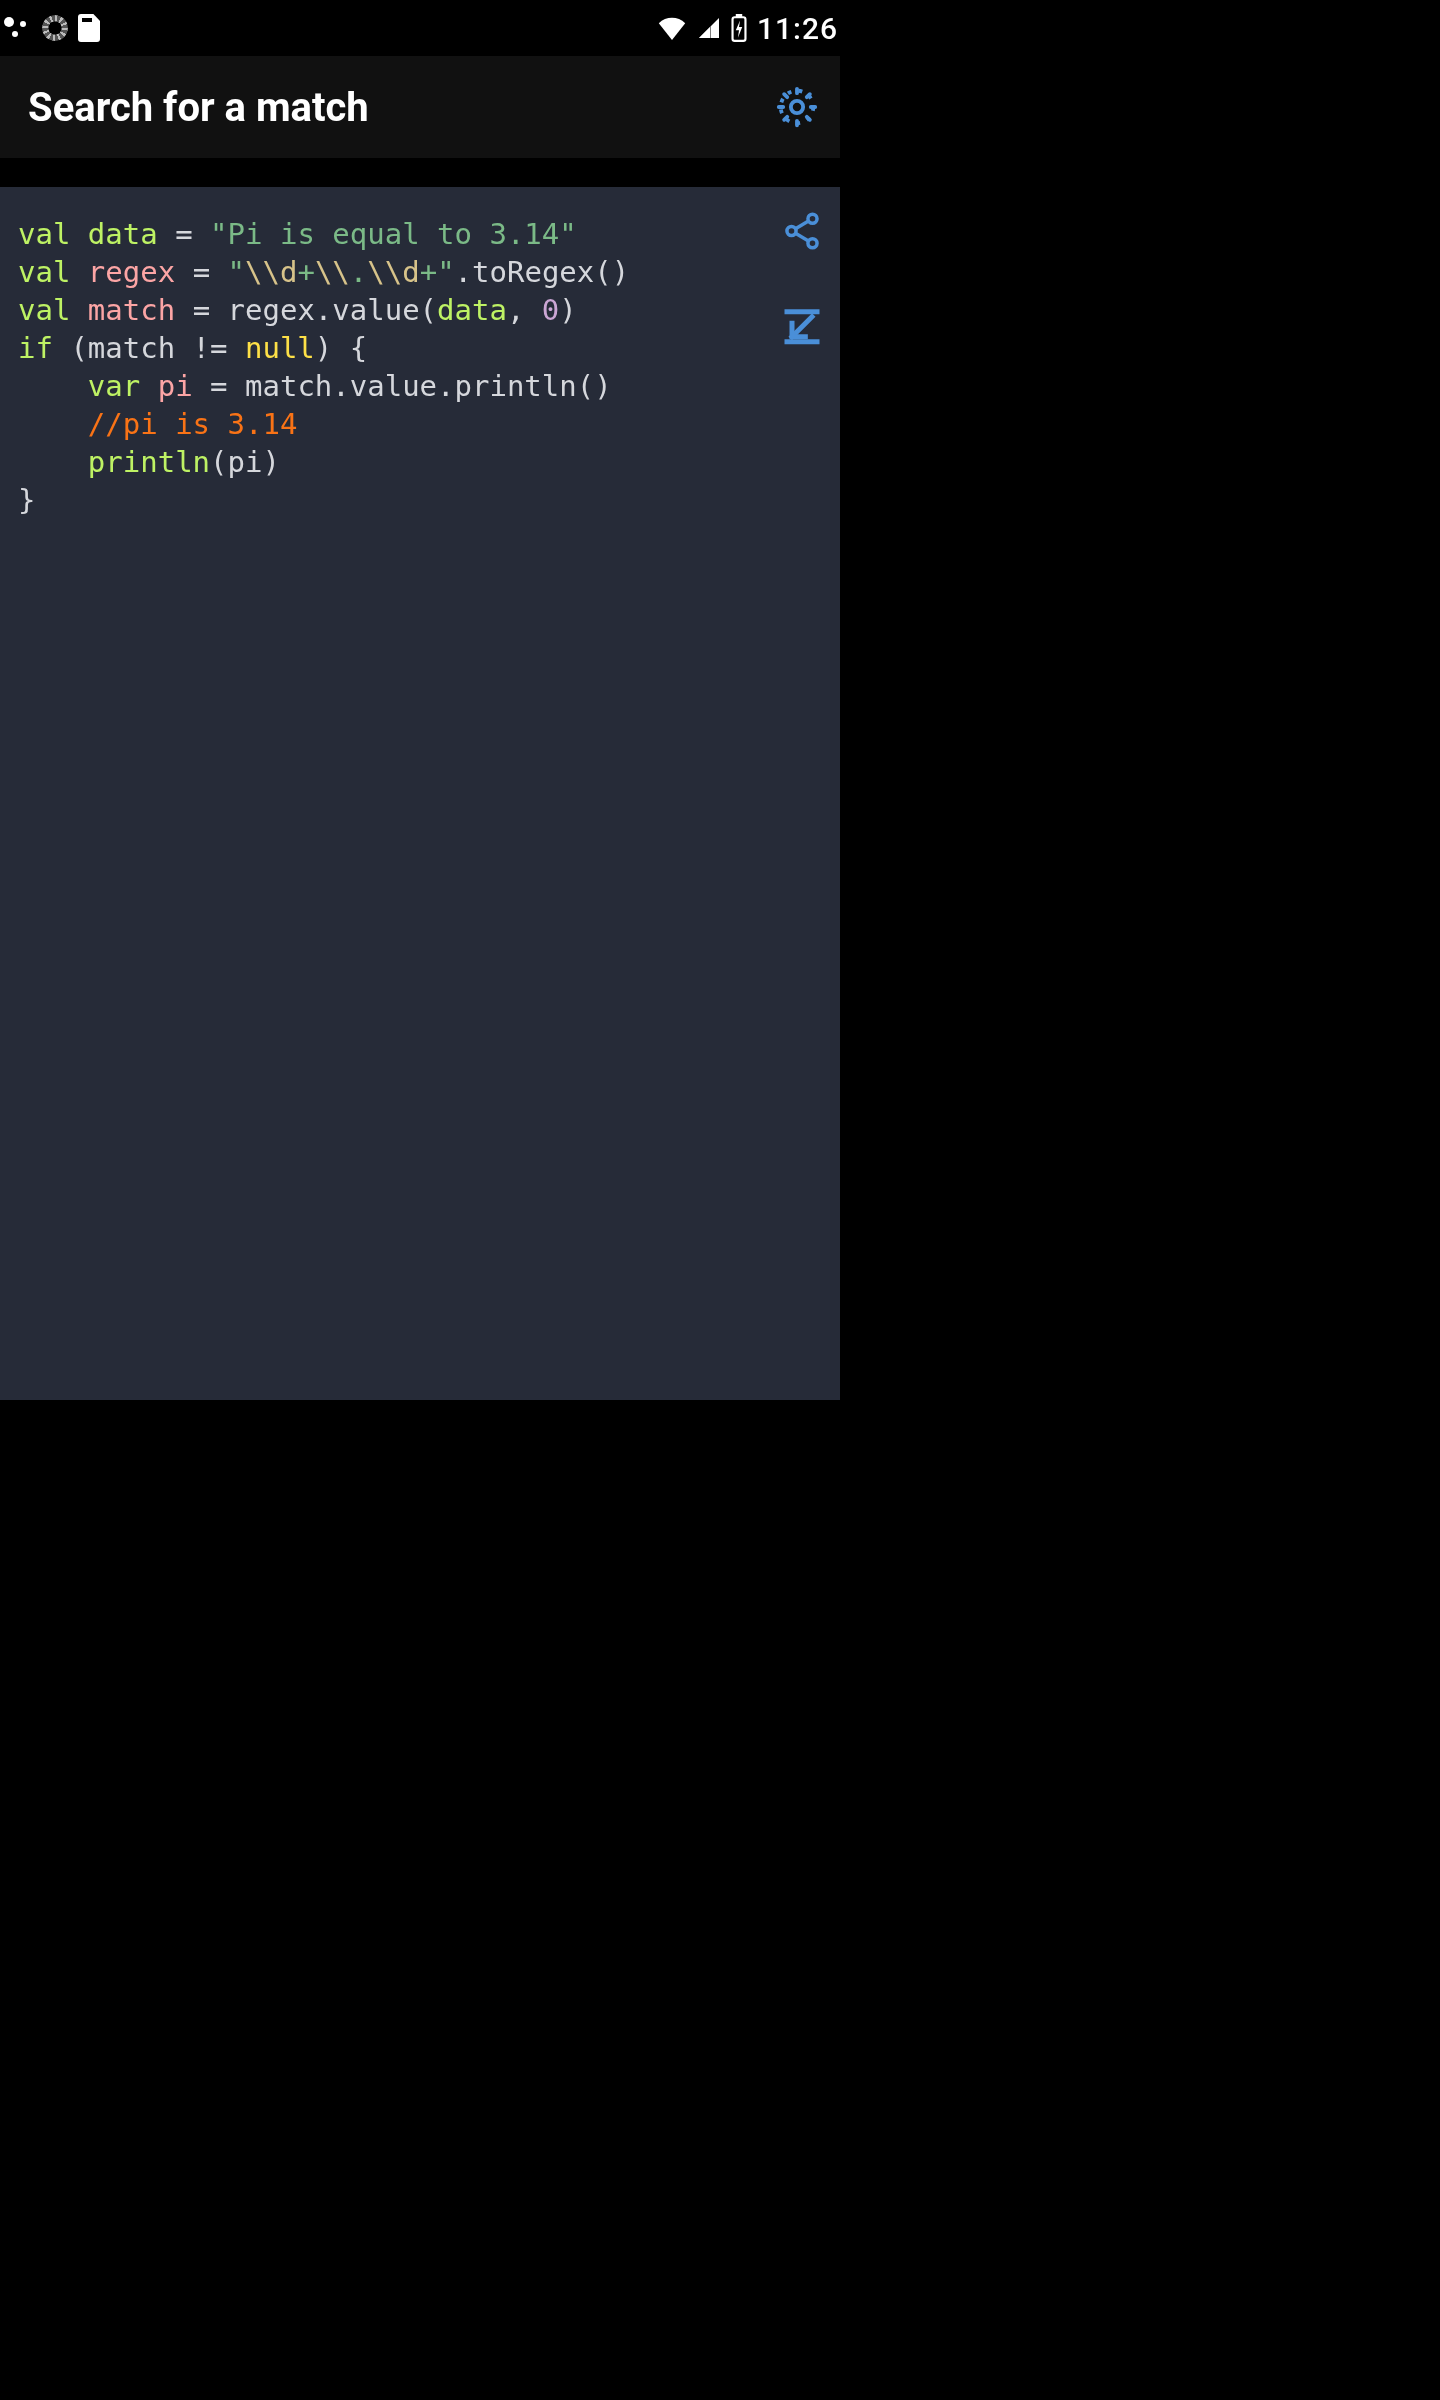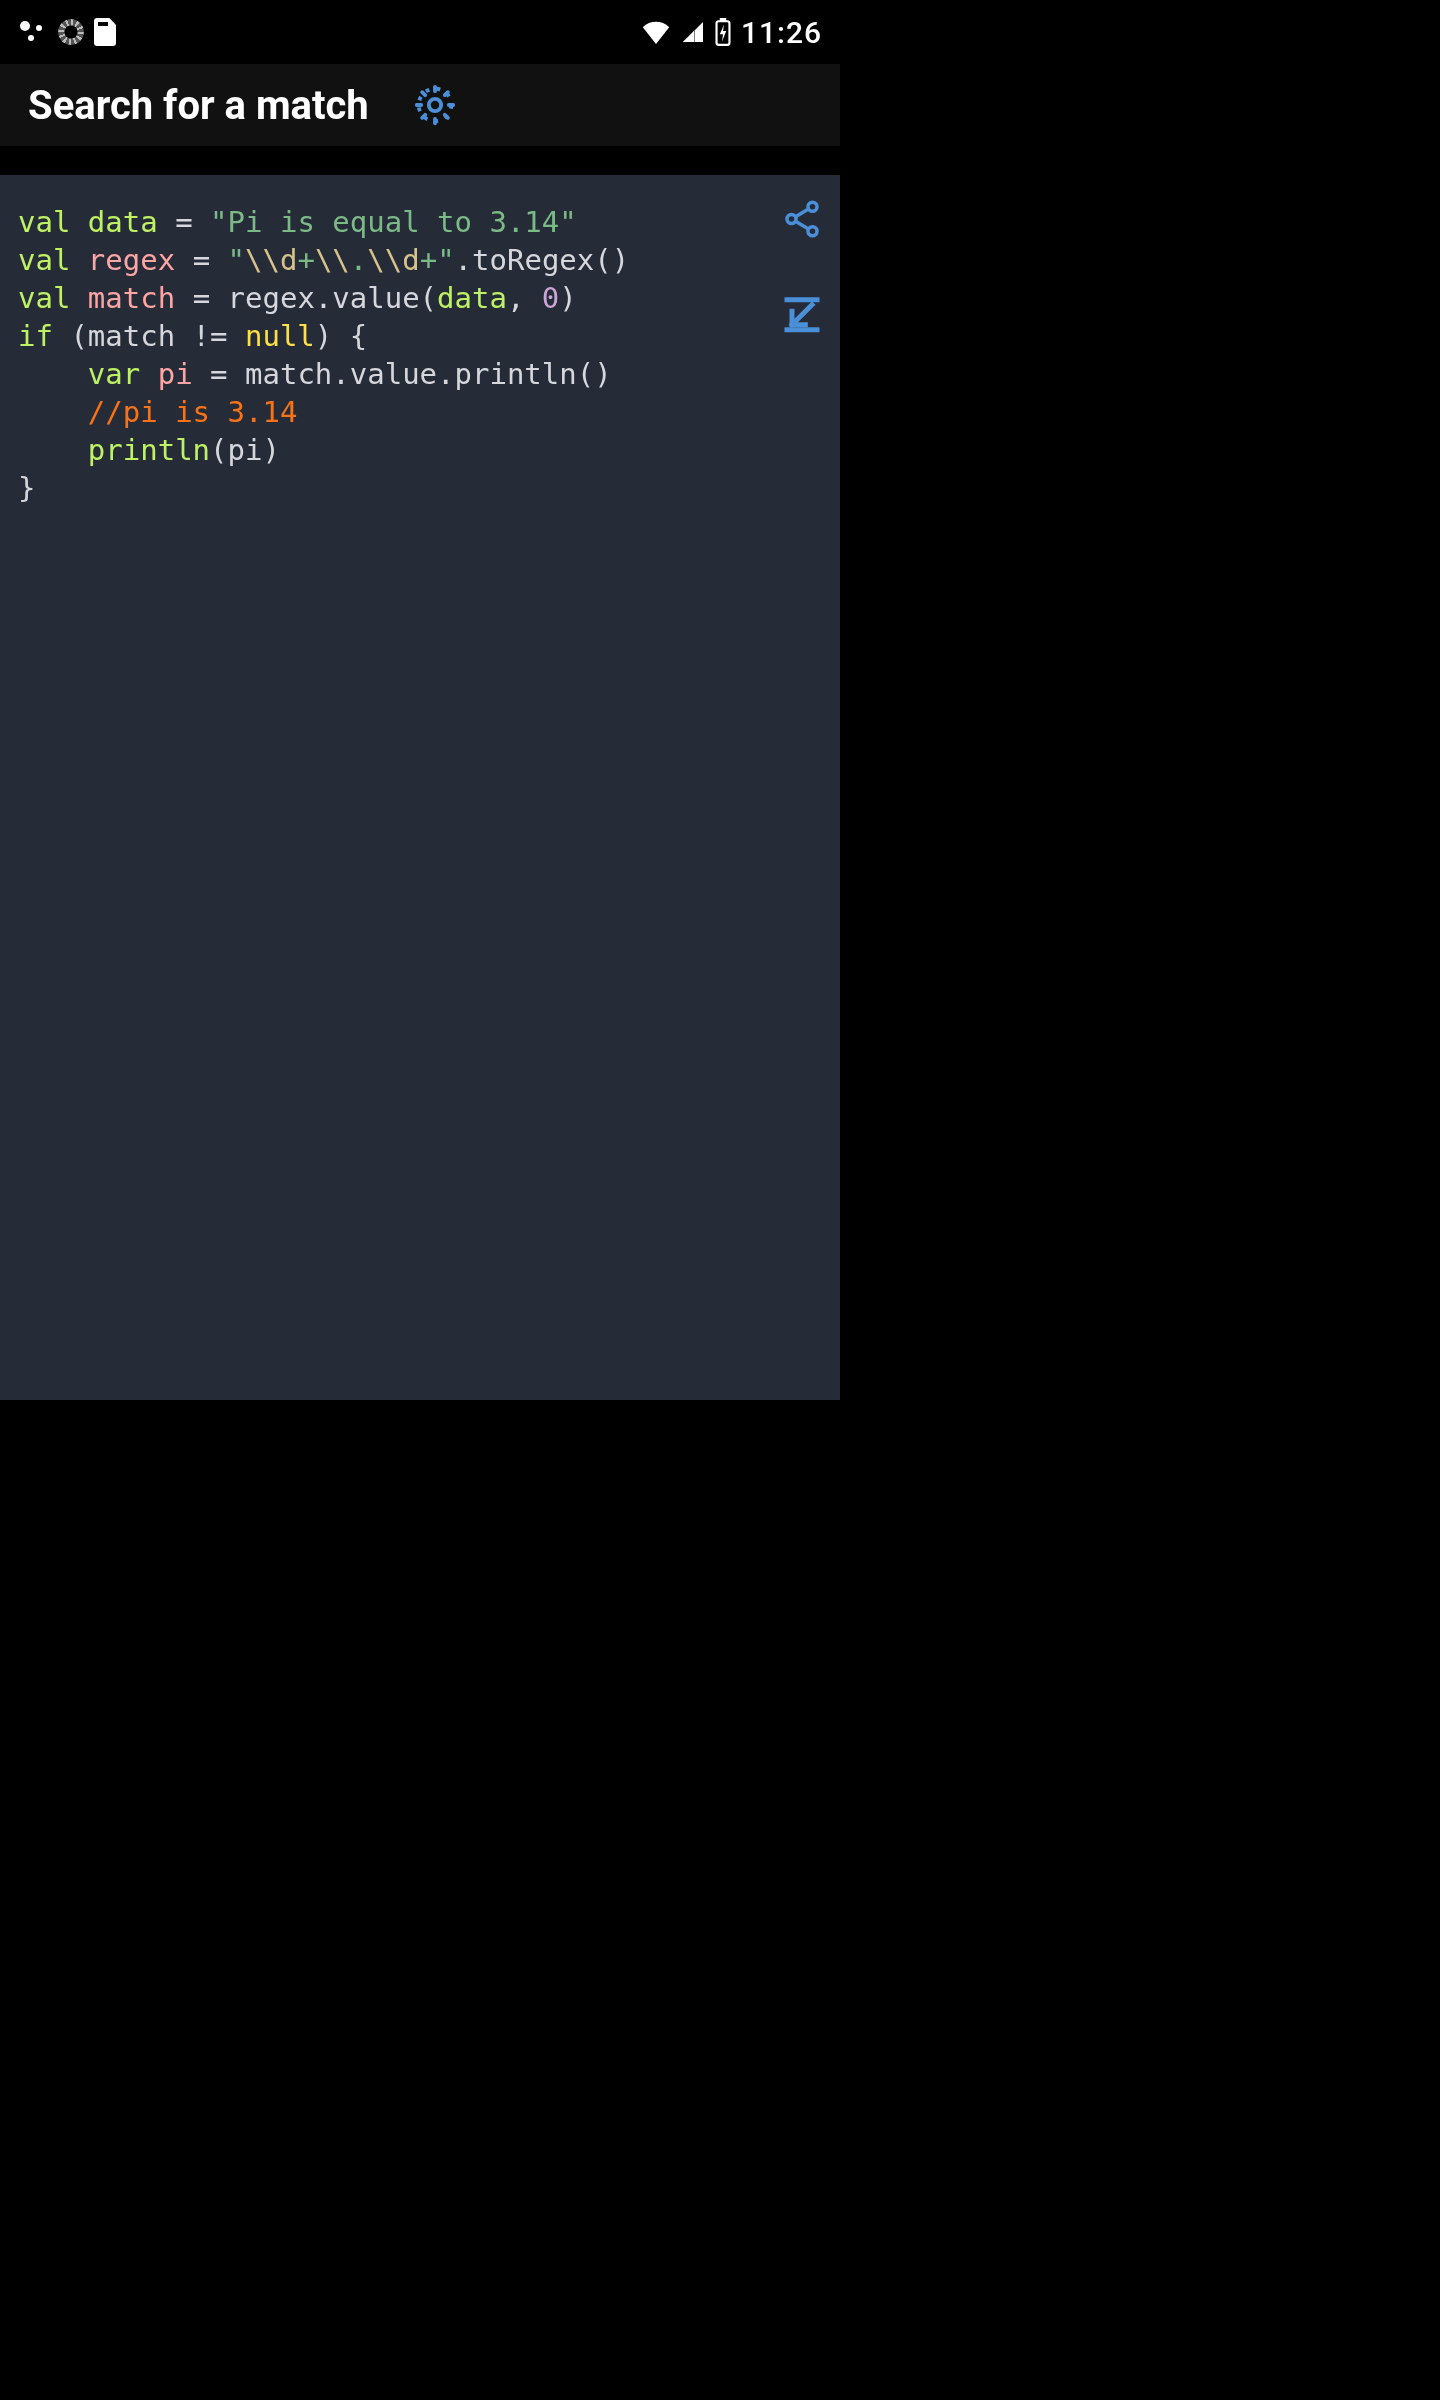--- a/index.html
+++ b/index.html
@@ -8,26 +8,26 @@
     width: 840px;
     height: 1400px;
     background: #000000;
     font-family: Roboto, "Helvetica Neue", Arial, sans-serif;
     overflow: hidden;
     color: #ffffff;
   }
 
   
   .status-bar {
-    height: 64px;
+    height: 56px;
     background: #000000;
     display: flex;
     align-items: center;
     justify-content: space-between;
-    padding: 0 18px;
+    padding: 0 2px;
     font-size: 28px;
     font-weight: 500;
   }
   .status-left, .status-right {
     display: flex;
     align-items: center;
     gap: 10px;
   }
   .status-icon {
     display: inline-flex;
@@ -78,25 +78,25 @@
   .wifi-icon svg, .cell-icon svg, .battery-icon svg { display:block; }
 
   .clock {
     font-size: 30px;
     letter-spacing: 1px;
     font-weight: 500;
   }
 
   
   .app-bar {
-    height: 82px;
+    height: 102px;
     background: #111111;
     display: flex;
     align-items: center;
-    justify-content: flex-start;
+    justify-content: space-between;
     padding: 0 20px 0 28px;
     gap: 43px;
   }
   .app-title {
     font-size: 40px;
     font-weight: 700;
     color: #ffffff;
   }
   .gear-icon svg { display:block; }
 

